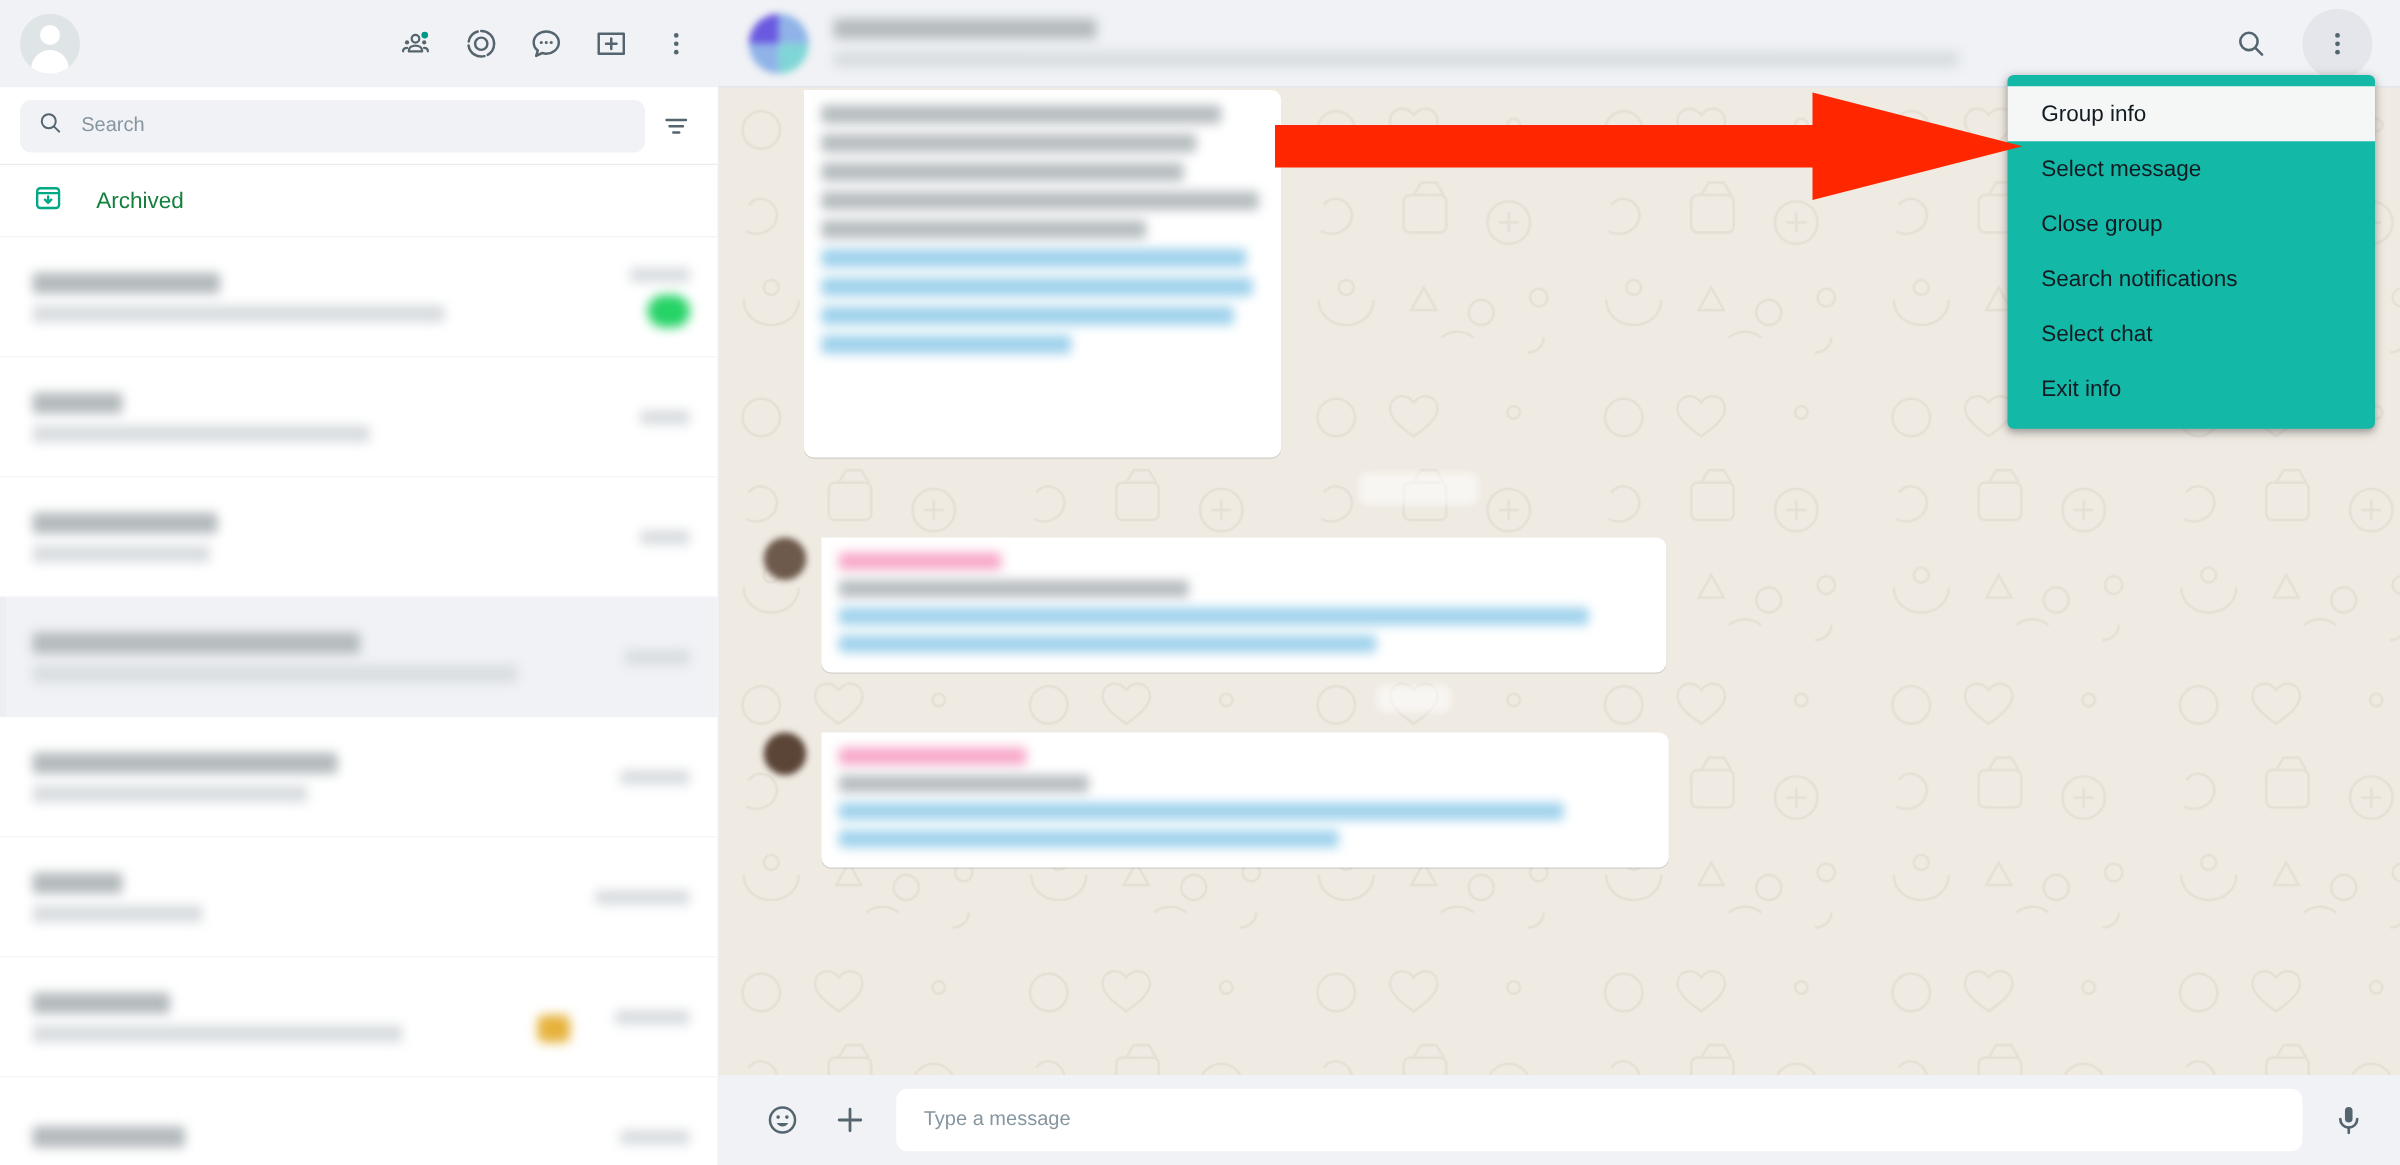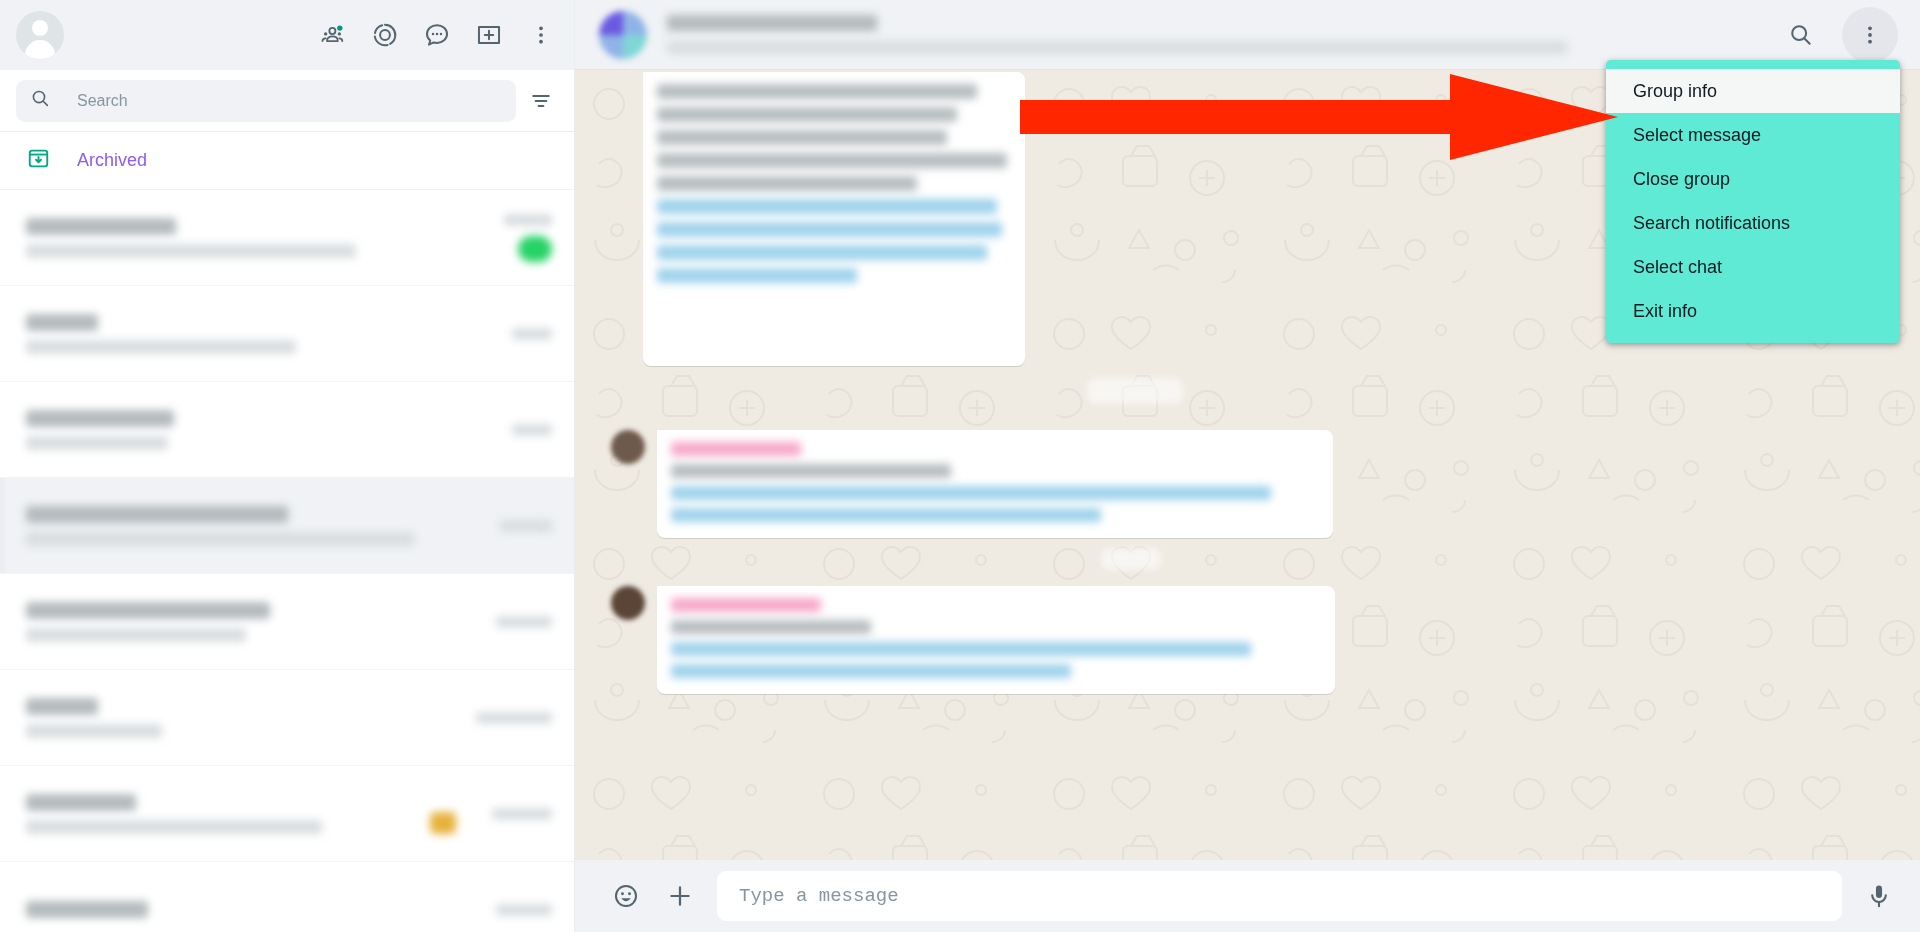--- a/index.html
+++ b/index.html
@@ -44,36 +44,36 @@
   .hicon { width:30px; height:30px; display:flex; align-items:center; justify-content:center; cursor:pointer; position:relative; }
   .hicon svg { display:block; }
 
   #search-row {
     height:62px; display:flex; align-items:center;
     padding:0 16px; gap:8px; background:#fff;
     border-bottom:1px solid #e9edef; flex:0 0 62px;
   }
   #search-box {
     flex:1; height:42px; background:#f0f2f5; border-radius:9px;
-    display:flex; align-items:center; padding:0 14px; gap:26px;
+    display:flex; align-items:center; padding:0 14px; gap:14px;
   }
   #search-input {
     border:none; outline:none; background:transparent;
     font-size:16px; color:#3b4a54; font-family:"Liberation Sans", sans-serif;
     width:100%; height:100%;
   }
   #search-input::placeholder { color:#8696a0; }
   #filter-btn { width:34px; height:34px; display:flex; align-items:center; justify-content:center; cursor:pointer; }
 
   #archived-row {
     height:58px; display:flex; align-items:center; gap:26px;
     padding:0 26px; border-bottom:1px solid #f0f2f5; cursor:pointer;
     flex:0 0 58px;
   }
-  #archived-label { font-size:18px; color:#8b5cf6; }
+  #archived-label { font-size:18px; color:#15803d; }
 
   #chat-list { flex:1; overflow:hidden; position:relative; }
   .chat-row {
     height:96px; position:relative; display:flex; align-items:center;
     padding:0 22px 0 26px; border-bottom:1px solid #f2f4f5; cursor:pointer;
     background:#fff;
   }
   .chat-row.selected { background:#f0f2f5; }
   .chat-row.selected::before{
     content:""; position:absolute; left:0; top:0; bottom:0; width:5px;
@@ -141,28 +141,28 @@
     height:72px; background:#f0f2f5; flex:0 0 72px;
     display:flex; align-items:center; gap:20px; padding:0 24px 0 34px;
   }
   .cicon { width:34px; height:34px; display:flex; align-items:center; justify-content:center; cursor:pointer; }
   #msg-input-box {
     flex:1; height:50px; background:#fff; border-radius:9px;
     display:flex; align-items:center; padding:0 22px;
   }
   #msg-input {
     border:none; outline:none; background:transparent; width:100%; height:100%;
-    font-size:19px; color:#3b4a54; font-family:Liberation Mono, monospace;
+    font-size:16px; color:#3b4a54; font-family:Liberation Sans, sans-serif;
   }
   #msg-input::placeholder{ color:#8696a0; }
 
   
   #dropdown {
     position:absolute; top:60px; left:1606px; width:294px;
-    background:#5eead4; border-radius:5px;
+    background:#14b8a6; border-radius:5px;
     box-shadow:0 2px 5px 0 rgba(11,20,26,.26), 0 2px 10px 0 rgba(11,20,26,.16);
     padding:9px 0 10px 0; z-index:30;
   }
   .menu-item {
     height:44px; display:flex; align-items:center;
     padding:0 0 0 27px; font-size:18px; color:#111b21; cursor:pointer;
     white-space:nowrap;
   }
   .menu-item.highlighted { background:#f5f6f6; }
 

